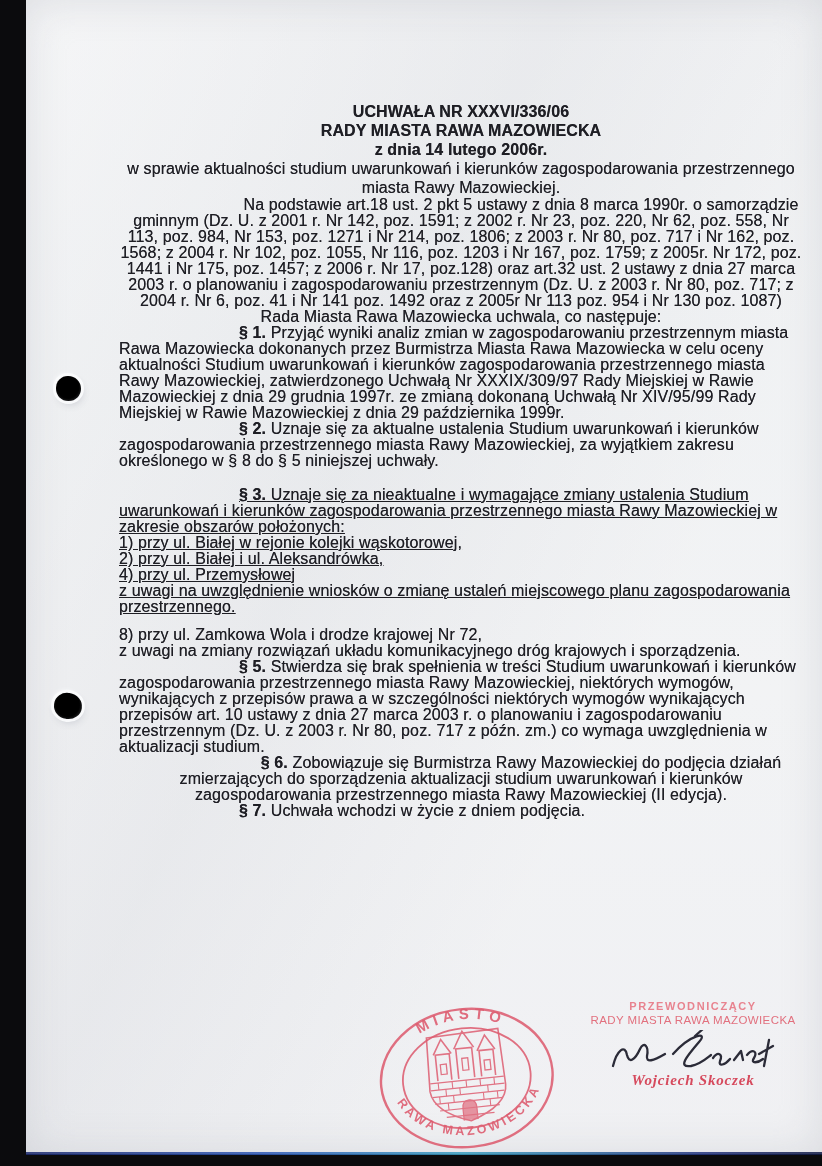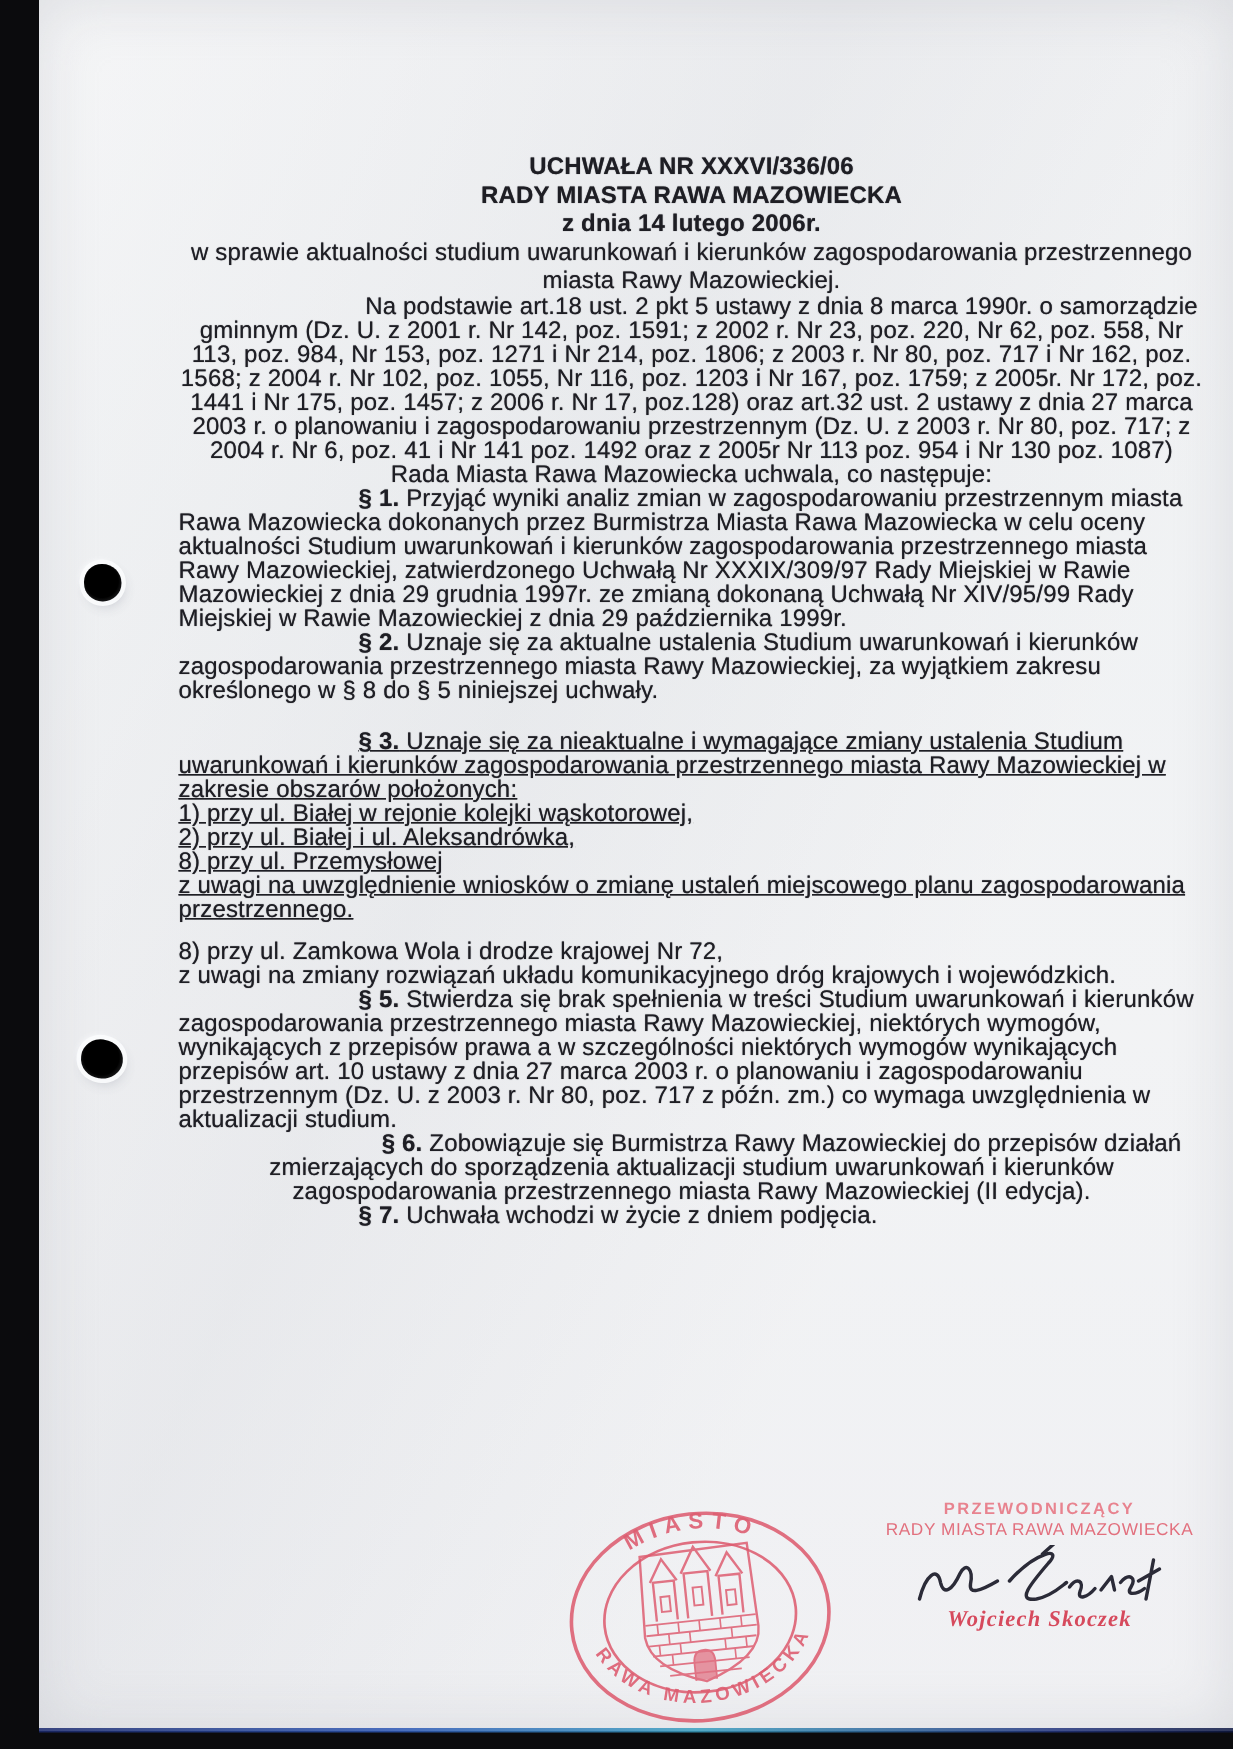--- a/index.html
+++ b/index.html
@@ -74,32 +74,32 @@
       <p class="par indent mt22">Na podstawie art.18 ust. 2 pkt 5 ustawy z dnia 8 marca 1990r. o samorządzie gminnym (Dz. U. z 2001 r. Nr 142, poz. 1591; z 2002 r. Nr 23, poz. 220, Nr 62, poz. 558, Nr 113, poz. 984, Nr 153, poz. 1271 i Nr 214, poz. 1806; z 2003 r. Nr 80, poz. 717 i Nr 162, poz. 1568; z 2004 r. Nr 102, poz. 1055, Nr 116, poz. 1203 i Nr 167, poz. 1759; z 2005r. Nr 172, poz. 1441 i Nr 175, poz. 1457; z 2006 r. Nr 17, poz.128) oraz art.32 ust. 2 ustawy z dnia 27 marca 2003 r. o planowaniu i zagospodarowaniu przestrzennym (Dz. U. z 2003 r. Nr 80, poz. 717; z 2004 r. Nr 6, poz. 41 i Nr 141 poz. 1492 oraz z 2005r Nr 113 poz. 954 i Nr 130 poz. 1087) Rada Miasta Rawa Mazowiecka uchwala, co następuje:</p>
 
       <p class="par indent mt12"><b class="mk">§ 1.</b> <span>Przyjąć wyniki analiz zmian w zagospodarowaniu przestrzennym miasta Rawa Mazowiecka dokonanych przez Burmistrza Miasta Rawa Mazowiecka w celu oceny aktualności Studium uwarunkowań i kierunków zagospodarowania przestrzennego miasta Rawy Mazowieckiej, zatwierdzonego Uchwałą Nr XXXIX/309/97 Rady Miejskiej w Rawie Mazowieckiej z dnia 29 grudnia 1997r. ze zmianą dokonaną Uchwałą Nr XIV/95/99 Rady Miejskiej w Rawie Mazowieckiej z dnia 29 października 1999r.</span></p>
 
       <p class="par indent mt16"><b class="mk">§ 2.</b> <span>Uznaje się za aktualne ustalenia Studium uwarunkowań i kierunków zagospodarowania przestrzennego miasta Rawy Mazowieckiej, za wyjątkiem zakresu określonego w § 8 do § 5 niniejszej uchwały.</span></p>
 
       <div class="mt18">
         <p class="par indent"><b class="mk">§ 3.</b> <span>Uznaje się za nieaktualne i wymagające zmiany ustalenia Studium uwarunkowań i kierunków zagospodarowania przestrzennego miasta Rawy Mazowieckiej w zakresie obszarów położonych:</span></p>
         <div>1) przy ul. Białej w rejonie kolejki wąskotorowej,</div>
         <div>2) przy ul. Białej i ul. Aleksandrówka,</div>
-        <div>8) przy ul. Przemysłowej</div>
+        <div>4) przy ul. Przemysłowej</div>
         <div>z uwagi na uwzględnienie wniosków o zmianę ustaleń miejscowego planu zagospodarowania przestrzennego.</div>
       </div>
 
       <div class="mt12">
         <div>8) przy ul. Zamkowa Wola i drodze krajowej Nr 72,</div>
-        <div>z uwagi na zmiany rozwiązań układu komunikacyjnego dróg krajowych i wojewódzkich.</div>
+        <div>z uwagi na zmiany rozwiązań układu komunikacyjnego dróg krajowych i sporządzenia.</div>
       </div>
 
       <p class="par indent mt12"><b class="mk">§ 5.</b> <span>Stwierdza się brak spełnienia w treści Studium uwarunkowań i kierunków zagospodarowania przestrzennego miasta Rawy Mazowieckiej, niektórych wymogów, wynikających z przepisów prawa a w szczególności niektórych wymogów wynikających przepisów art. 10 ustawy z dnia 27 marca 2003 r. o planowaniu i zagospodarowaniu przestrzennym (Dz. U. z 2003 r. Nr 80, poz. 717 z późn. zm.) co wymaga uwzględnienia w aktualizacji studium.</span></p>
 
-      <p class="par indent mt22"><b class="mk">§ 6.</b> <span>Zobowiązuje się Burmistrza Rawy Mazowieckiej do przepisów działań zmierzających do sporządzenia aktualizacji studium uwarunkowań i kierunków zagospodarowania przestrzennego miasta Rawy Mazowieckiej (II edycja).</span></p>
+      <p class="par indent mt22"><b class="mk">§ 6.</b> <span>Zobowiązuje się Burmistrza Rawy Mazowieckiej do podjęcia działań zmierzających do sporządzenia aktualizacji studium uwarunkowań i kierunków zagospodarowania przestrzennego miasta Rawy Mazowieckiej (II edycja).</span></p>
 
       <p class="par indent mt14"><b class="mk">§ 7.</b> <span>Uchwała wchodzi w życie z dniem podjęcia.</span></p>
     </div>
 
     <svg class="stamp" viewBox="0 0 182 148" fill="none">
       <g stroke="#dc5166" stroke-width="2.4" opacity="0.88">
         <ellipse cx="91" cy="72" rx="86" ry="69"></ellipse>
         <ellipse cx="91" cy="72" rx="64" ry="50" stroke-width="1.8"></ellipse>
       </g>
       <g stroke="#dc5166" stroke-width="1.6" opacity="0.85">

